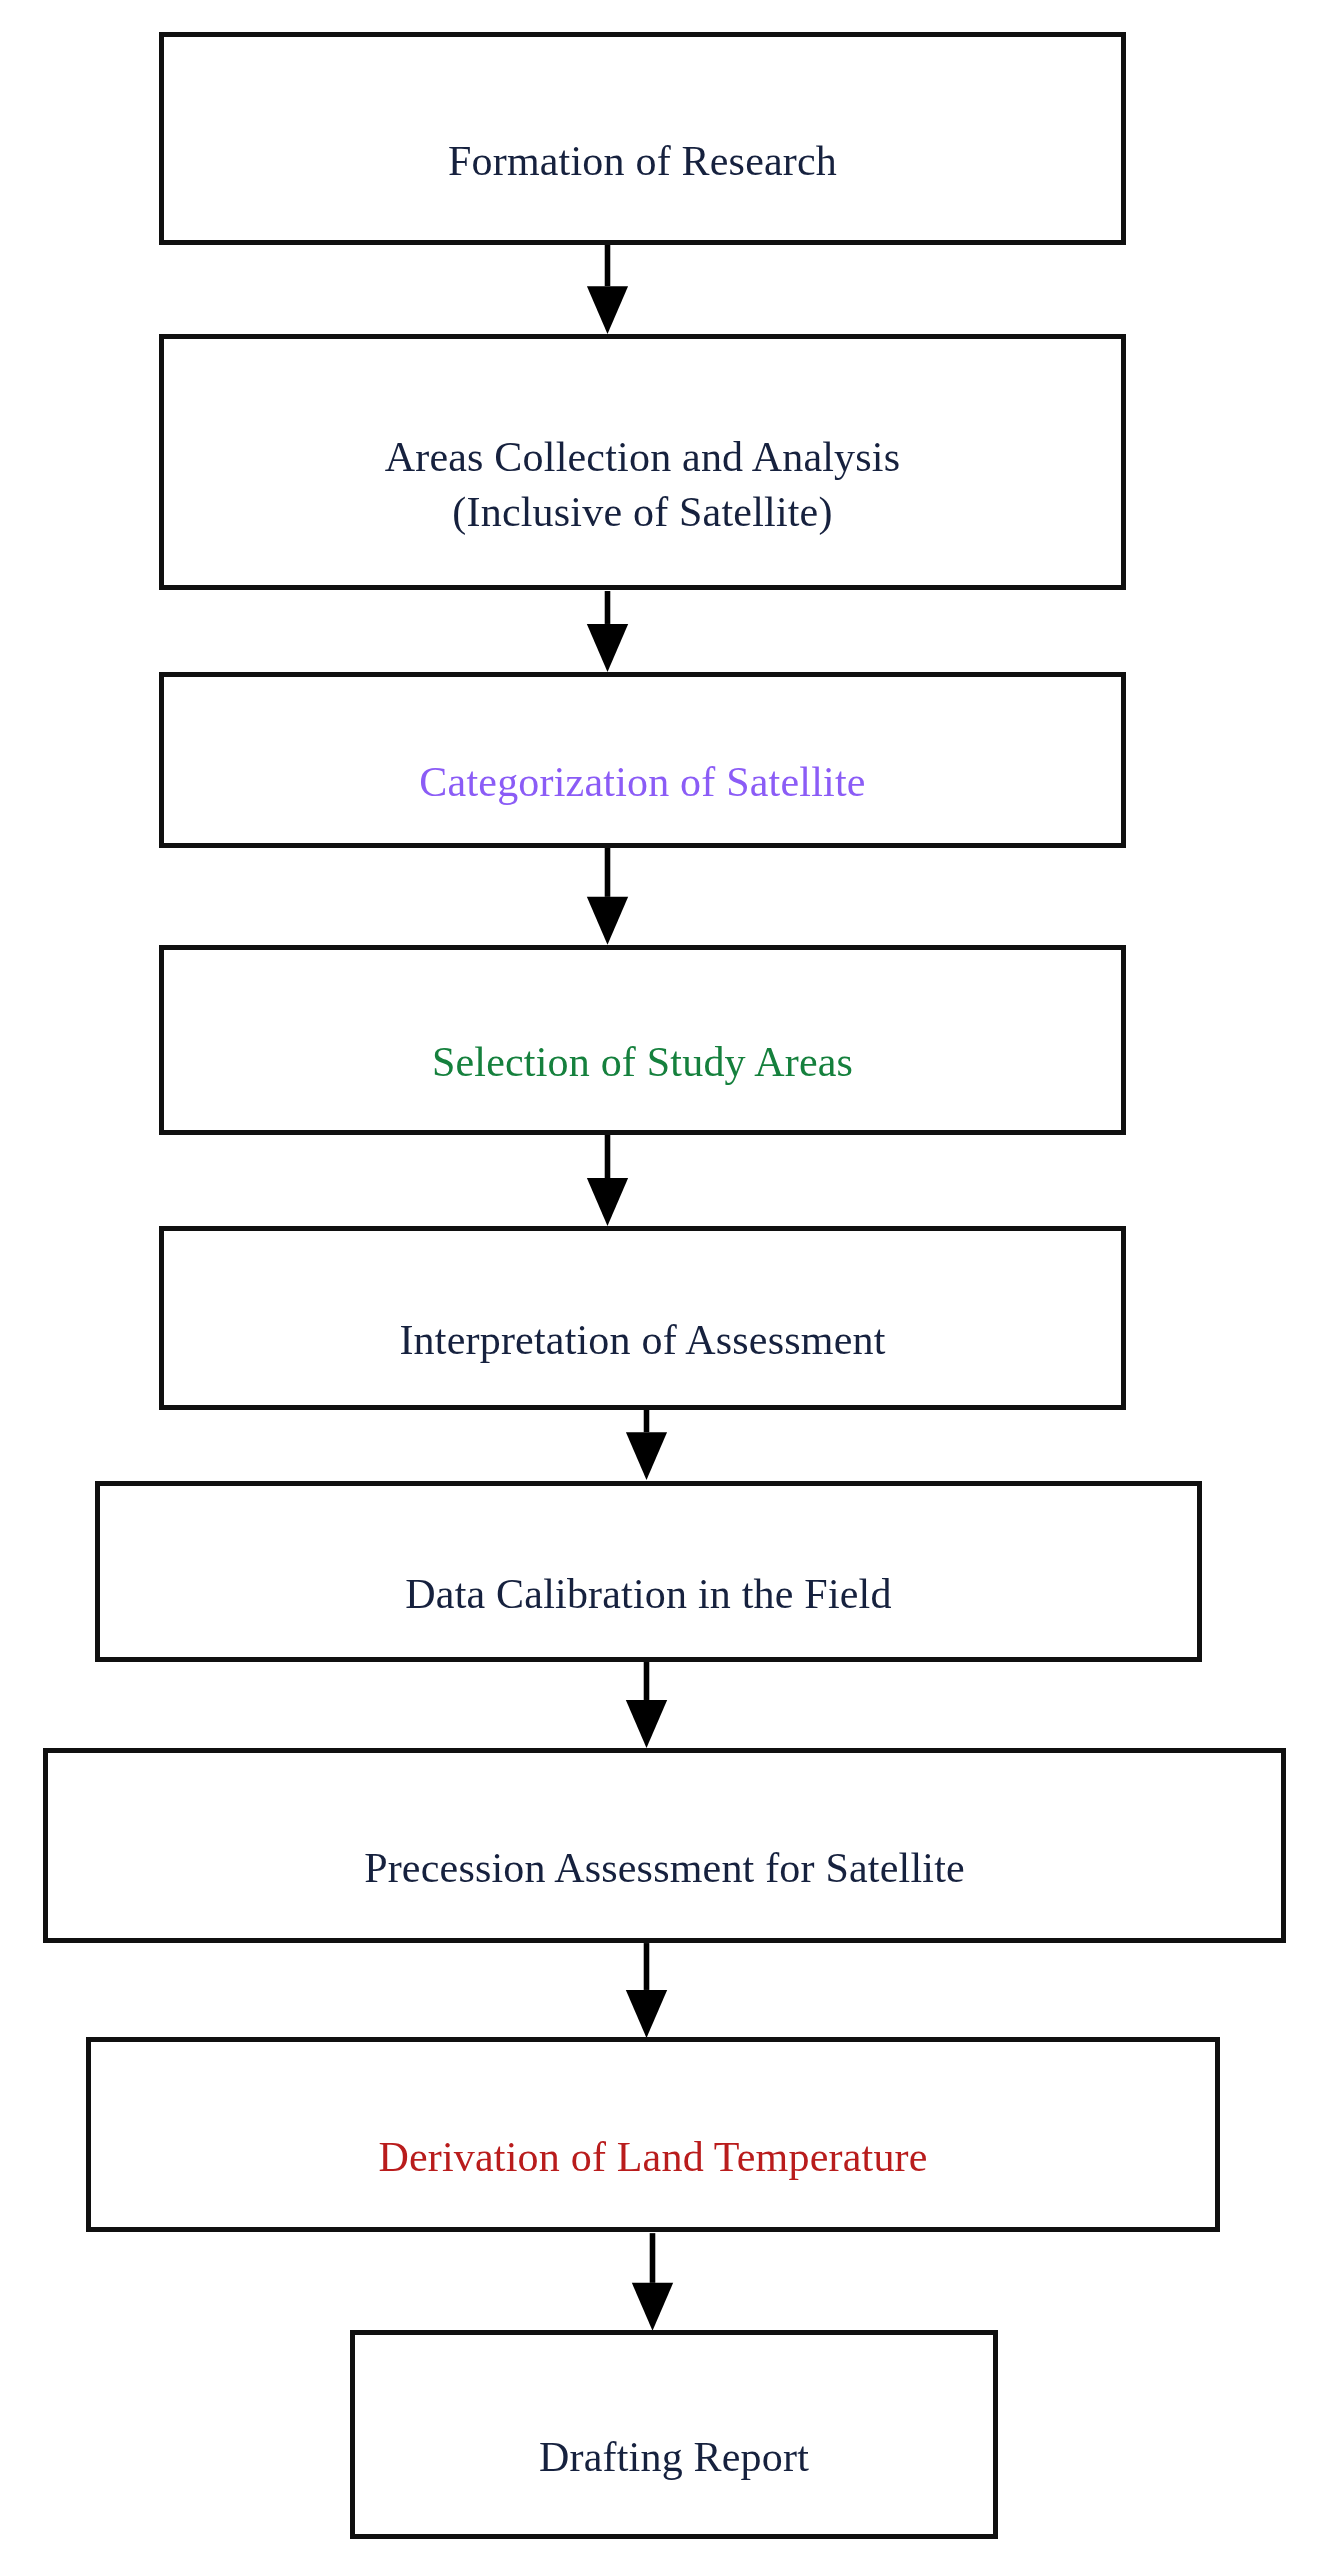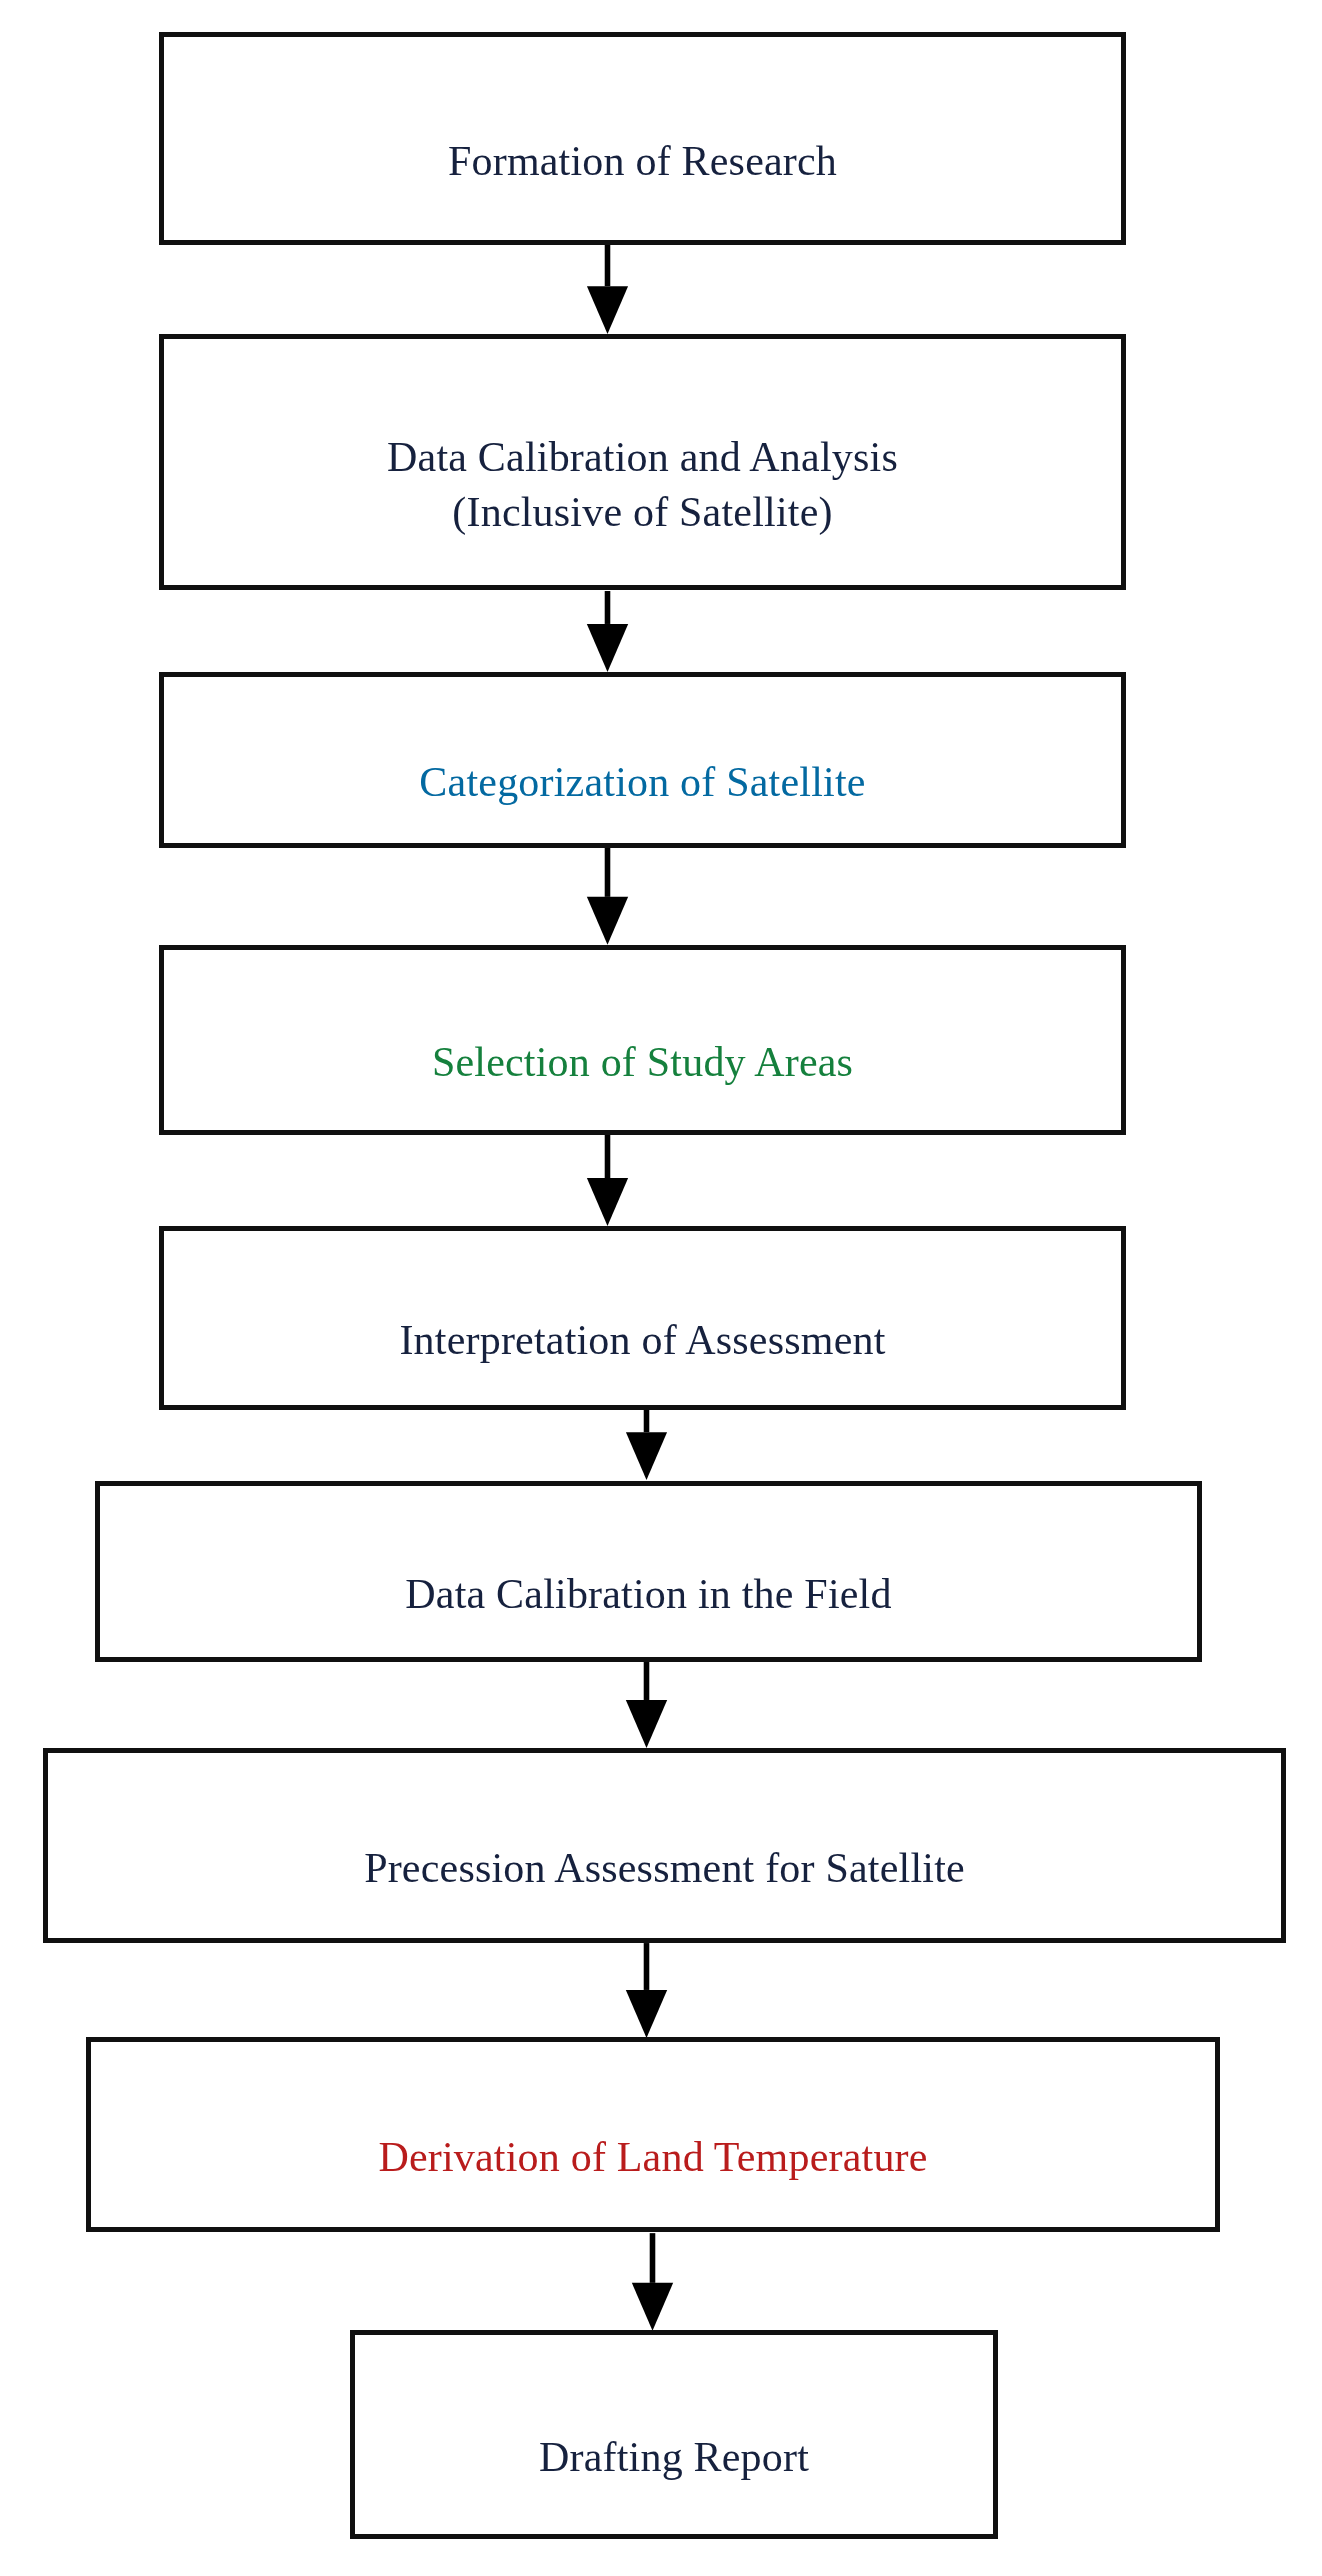--- a/index.html
+++ b/index.html
@@ -92,25 +92,25 @@
     <div class="connector" style="left: 619px; top: 2233px; width: 67px; height: 98px;">
       <svg width="67" height="98" viewBox="0 0 120 175">
         <rect x="55" y="0" width="10" height="89" fill="#000000"></rect>
         <polygon points="23,89 97,89 60,175" fill="#000000"></polygon>
       </svg>
     </div>
     <div class="node" style="left: 159px; top: 32px; width: 967px; height: 213px; border-color: rgb(16, 16, 16); background: rgb(255, 255, 255);">
       <div class="node-label" style="color: rgb(22, 33, 62);">Formation of Research</div>
     </div>
     <div class="node" style="left: 159px; top: 334px; width: 967px; height: 256px; border-color: rgb(16, 16, 16); background: rgb(255, 255, 255);">
-      <div class="node-label" style="color: rgb(22, 33, 62);">Data Calibration and Analysis
+      <div class="node-label" style="color: rgb(22, 33, 62);">Areas Collection and Analysis
 (Inclusive of Satellite)</div>
     </div>
     <div class="node" style="left: 159px; top: 672px; width: 967px; height: 176px; border-color: rgb(16, 16, 16); background: rgb(255, 255, 255);">
-      <div class="node-label" style="color: #0369a1;">Categorization of Satellite</div>
+      <div class="node-label" style="color: #8b5cf6;">Categorization of Satellite</div>
     </div>
     <div class="node" style="left: 159px; top: 945px; width: 967px; height: 190px; border-color: rgb(16, 16, 16); background: rgb(255, 255, 255);">
       <div class="node-label" style="color: #15803d;">Selection of Study Areas</div>
     </div>
     <div class="node" style="left: 159px; top: 1226px; width: 967px; height: 184px; border-color: rgb(16, 16, 16); background: rgb(255, 255, 255);">
       <div class="node-label" style="color: rgb(22, 33, 62);">Interpretation of Assessment</div>
     </div>
     <div class="node" style="left: 95px; top: 1481px; width: 1107px; height: 181px; border-color: rgb(16, 16, 16); background: rgb(255, 255, 255);">
       <div class="node-label" style="color: rgb(22, 33, 62);">Data Calibration in the Field</div>
     </div>

